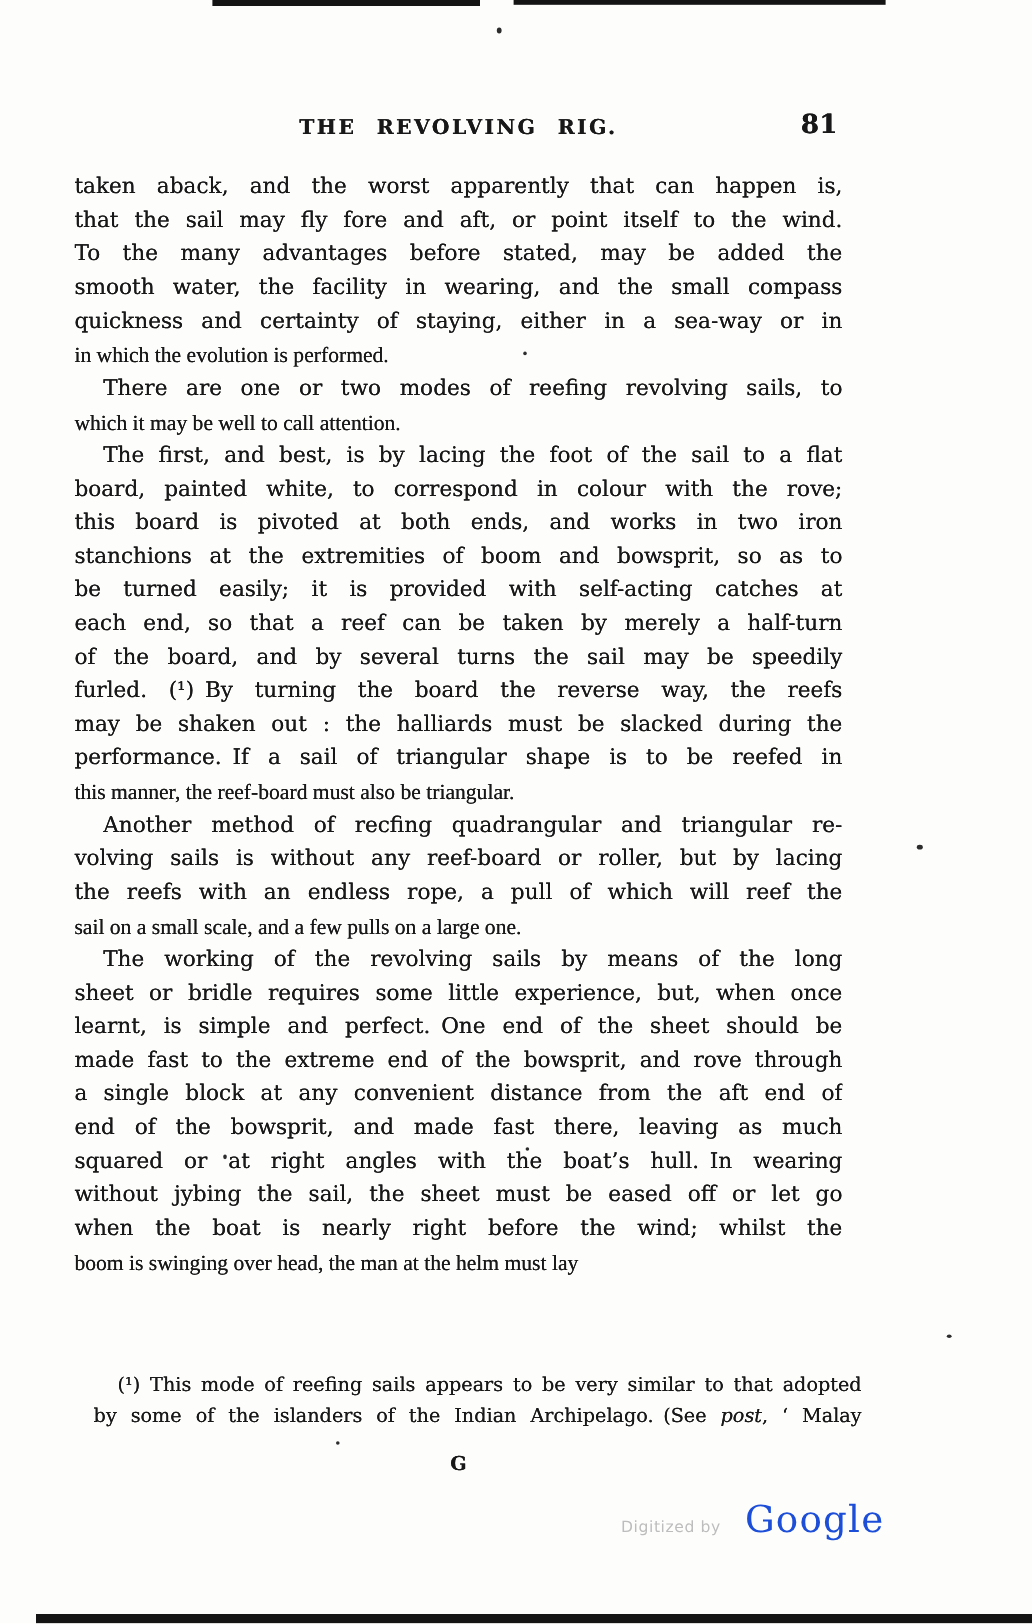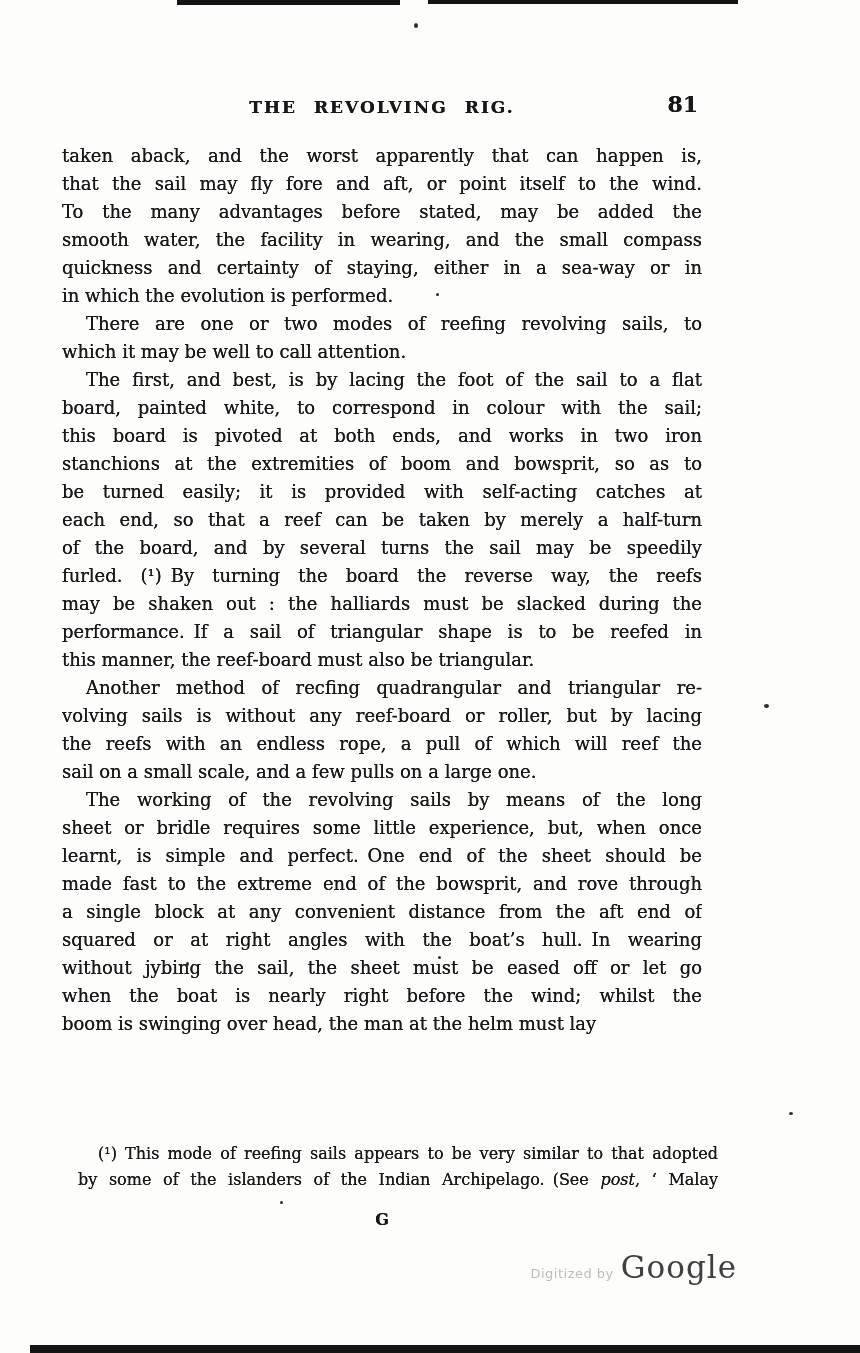--- a/index.html
+++ b/index.html
@@ -28,42 +28,42 @@
   }
   .body-text{
     position:absolute;top:142px;left:62px;width:640px;
     font-size:18px;line-height:28px;
     text-shadow:0 0 .45px currentColor;
   }
   .line{
     height:28px;overflow:hidden;
     text-align:justify;text-align-last:justify;
   }
-  .line.last{text-align-last:left;}
+  .line.last{text-align-last:left;font-family:Liberation Serif, serif;}
   .line.indent{text-indent:24px;}
   .footnote{
     position:absolute;top:1141px;left:62px;width:640px;
     font-size:16px;line-height:26px;
     text-shadow:0 0 .4px currentColor;
     margin-left:16px;
   }
   .fn-line{
     height:26px;overflow:hidden;
     text-align:justify;text-align-last:justify;
   }
   .fn-line.last{text-align-last:left;}
   .fn-line.indent{text-indent:20px;}
   .signature{
     position:absolute;top:1210px;left:62px;width:640px;
     text-align:center;font-size:16px;font-weight:bold;
     text-shadow:0 0 .4px currentColor;
   }
   .watermark{
     position:absolute;top:1252px;right:123px;
-    display:flex;align-items:baseline;gap:7px;
+    display:flex;align-items:baseline;gap:20px;
     user-select:none;
   }
   .wm-prefix{
     font-family:"DejaVu Sans","Liberation Sans",sans-serif;
     font-size:13px;letter-spacing:.5px;
   }
   .wm-brand{
     font-family:"DejaVu Serif","Liberation Serif",serif;
     font-size:31px;letter-spacing:1px;line-height:31px;
   }
@@ -85,55 +85,56 @@
   <div class="body-text">
       <div class="line">taken aback, and the worst apparently that can happen is,</div>
       <div class="line">that the sail may fly fore and aft, or point itself to the wind.</div>
       <div class="line">To the many advantages before stated, may be added the</div>
       <div class="line">smooth water, the facility in wearing, and the small compass</div>
       <div class="line">quickness and certainty of staying, either in a sea-way or in</div>
       <div class="line last">in which the evolution is performed.</div>
       <div class="line indent">There are one or two modes of reefing revolving sails, to</div>
       <div class="line last">which it may be well to call attention.</div>
       <div class="line indent">The first, and best, is by lacing the foot of the sail to a flat</div>
-      <div class="line">board, painted white, to correspond in colour with the sail;</div>
+      <div class="line">board, painted white, to correspond in colour with the rove;</div>
       <div class="line">this board is pivoted at both ends, and works in two iron</div>
       <div class="line">stanchions at the extremities of boom and bowsprit, so as to</div>
       <div class="line">be turned easily; it is provided with self-acting catches at</div>
       <div class="line">each end, so that a reef can be taken by merely a half-turn</div>
       <div class="line">of the board, and by several turns the sail may be speedily</div>
       <div class="line">furled. (¹) By turning the board the reverse way, the reefs</div>
       <div class="line">may be shaken out : the halliards must be slacked during the</div>
       <div class="line">performance. If a sail of triangular shape is to be reefed in</div>
       <div class="line last">this manner, the reef-board must also be triangular.</div>
       <div class="line indent">Another method of recfing quadrangular and triangular re-</div>
       <div class="line">volving sails is without any reef-board or roller, but by lacing</div>
       <div class="line">the reefs with an endless rope, a pull of which will reef the</div>
       <div class="line last">sail on a small scale, and a few pulls on a large one.</div>
       <div class="line indent">The working of the revolving sails by means of the long</div>
       <div class="line">sheet or bridle requires some little experience, but, when once</div>
       <div class="line">learnt, is simple and perfect. One end of the sheet should be</div>
       <div class="line">made fast to the extreme end of the bowsprit, and rove through</div>
       <div class="line">a single block at any convenient distance from the aft end of</div>
+      <div class="line">end of the bowsprit, and made fast there, leaving as much</div>
       <div class="line">squared or at right angles with the boat’s hull. In wearing</div>
       <div class="line">without jybing the sail, the sheet must be eased off or let go</div>
       <div class="line">when the boat is nearly right before the wind; whilst the</div>
       <div class="line last">boom is swinging over head, the man at the helm must lay</div>
     </div>
 
   <div class="footnote">
       <div class="fn-line indent"><span>(¹) This mode of reefing sails appears to be very similar to that adopted</span></div>
       <div class="fn-line"><span>by some of the islanders of the Indian Archipelago. (See </span><i>post</i><span>, ‘ Malay</span></div>
     </div>
 
   <div class="signature">G</div>
 
   <div class="watermark">
     <span class="wm-prefix" style="color: rgb(189, 189, 189);">Digitized by</span>
-    <span class="wm-brand" style="color: #404040; text-align: right;">Google</span>
+    <span class="wm-brand" style="color: #1d4ed8; text-align: right;">Google</span>
   </div>
 
 <div class="artifact" style="left: 177px; top: 0px; width: 223px; height: 5px;"></div>
     <div class="artifact" style="left: 428px; top: 0px; width: 310px; height: 4px;"></div>
     <div class="artifact" style="left: 30px; top: 1345px; width: 830px; height: 8px;"></div>
     <div class="artifact speck" style="left: 414px; top: 23px; width: 4px; height: 5px;"></div>
     <div class="artifact speck" style="left: 436px; top: 293px; width: 3px; height: 3px;"></div>
     <div class="artifact speck" style="left: 764px; top: 704px; width: 5px; height: 4px;"></div>
     <div class="artifact speck" style="left: 186px; top: 962px; width: 3px; height: 4px;"></div>
     <div class="artifact speck" style="left: 438px; top: 956px; width: 3px; height: 3px;"></div>

